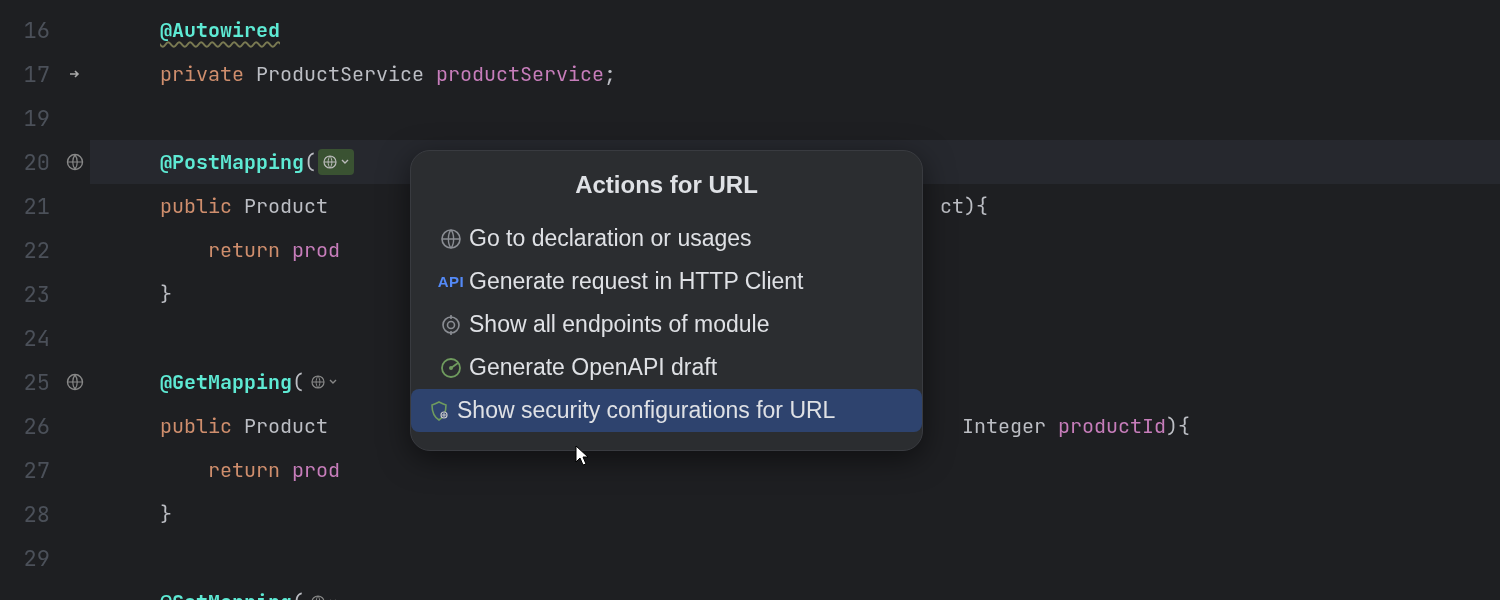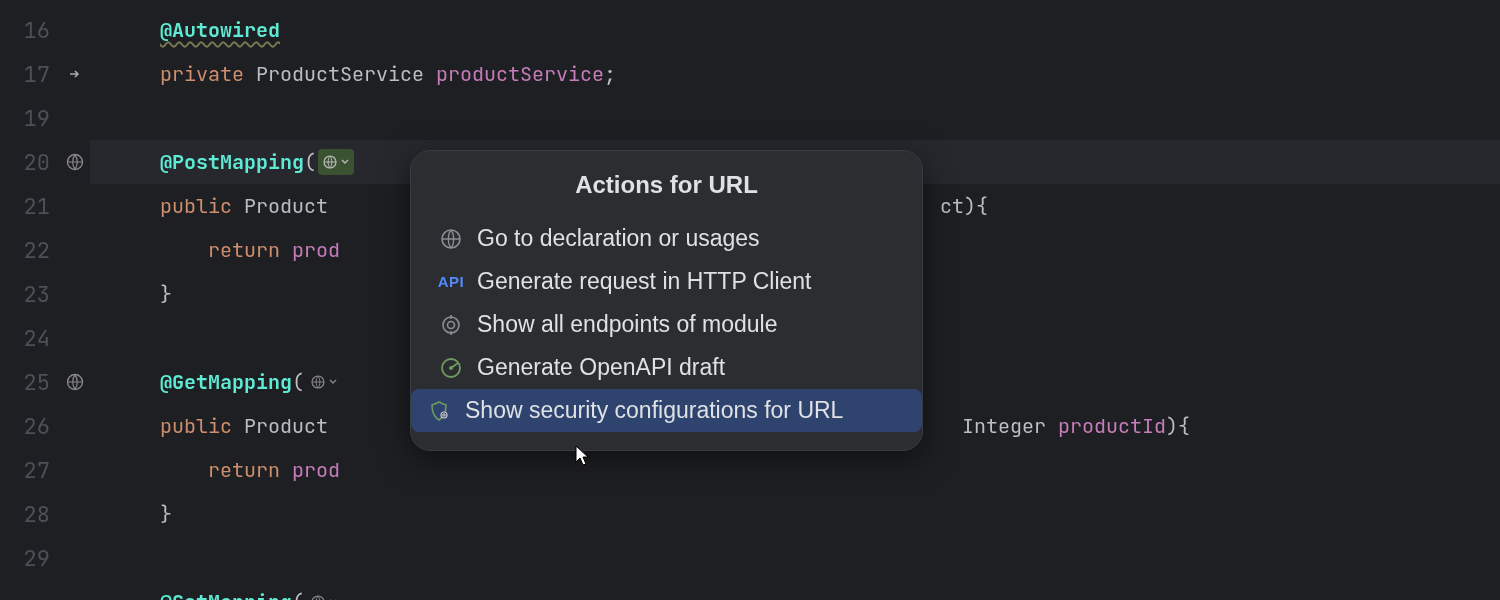--- a/index.html
+++ b/index.html
@@ -90,21 +90,21 @@
   padding: 6px 0 18px 0;
 }
 .popup-item {
   display: flex;
   align-items: center;
   padding: 8px 28px;
   font-family: -apple-system, 'Segoe UI', sans-serif;
   font-size: 23px;
   color: #dfe1e5;
   cursor: pointer;
-  gap: 14px;
+  gap: 6px;
 }
 .popup-item.selected {
   background: #2e436e;
   border-radius: 8px;
   margin: 0 0;
   padding: 8px 16px;
 }
 .popup-icon {
   width: 24px;
   height: 24px;

